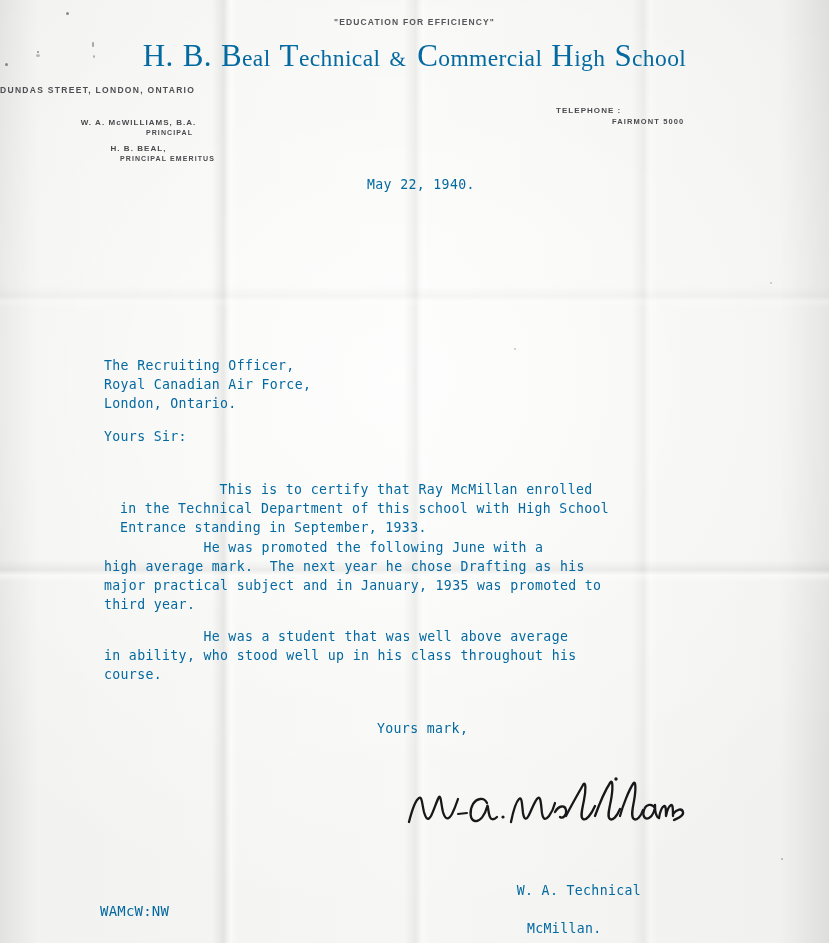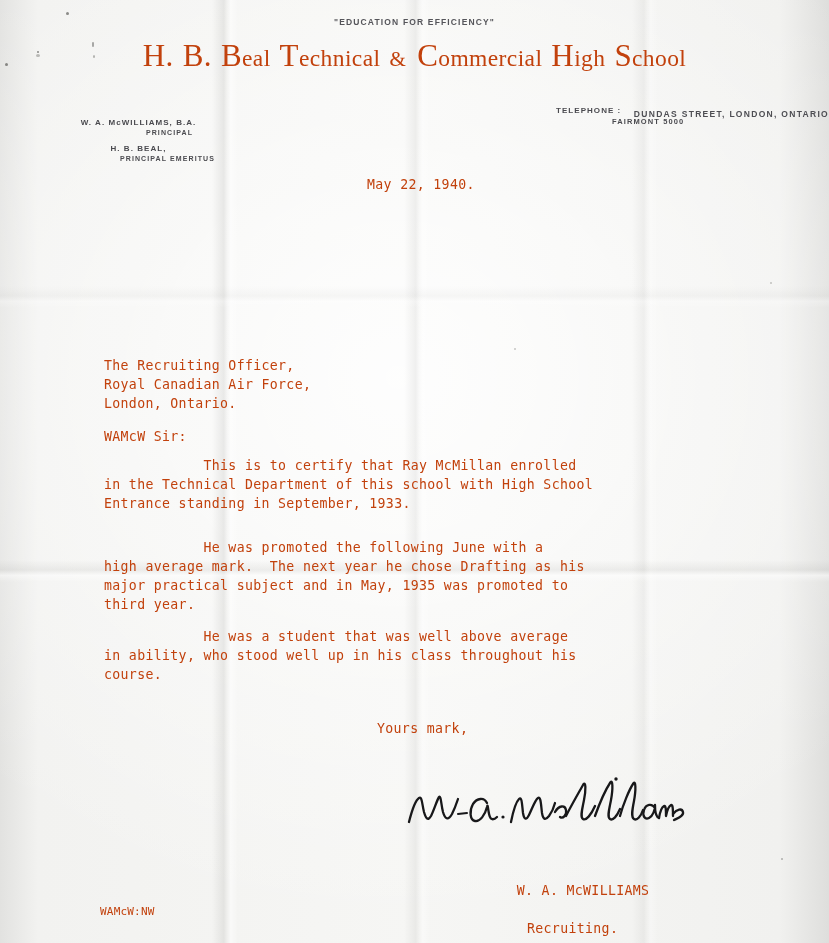--- a/index.html
+++ b/index.html
@@ -69,21 +69,21 @@
     letter-spacing: 1.15px;
     color: #55555a;
     font-weight: 600;
   }
   .school-name {
     position: absolute;
     top: 40px;
     left: 0; right: 0;
     text-align: center;
     white-space: nowrap;
-    color: #c2410c;
+    color: #0369a1;
   }
   .school-name .w {
     display: inline-block;
     font-size: 23.5px;
     line-height: 1;
     letter-spacing: 0.4px;
     margin-right: 9px;
   }
   .school-name .w:last-child { margin-right: 0; }
   .school-name .cap {
@@ -91,27 +91,26 @@
     line-height: 1;
   }
   .school-name .amp {
     font-size: 21px;
     margin-right: 11px;
   }
   .address-line {
     position: absolute;
     top: 85px;
     left: 0; right: 0;
-    text-align: right;
+    text-align: left;
     font-family: "Liberation Sans", sans-serif;
     font-size: 8.5px;
     letter-spacing: 1.3px;
     color: #4e4e53;
     font-weight: 600;
-    margin-top: 24px;
   }
 
   
   .officers {
     position: absolute;
     top: 118px;
     left: 62px;
     font-family: "Liberation Sans", sans-serif;
     font-size: 8px;
     letter-spacing: 1.05px;
@@ -148,21 +147,21 @@
     letter-spacing: 1.1px;
     margin-top: 3px;
   }
 
   
   .tw {
     font-family: "DejaVu Sans Mono", "Liberation Mono", monospace;
     font-size: 13.2px;
     letter-spacing: 0.35px;
     line-height: 19px;
-    color: #c2410c;
+    color: #0369a1;
     white-space: pre;
   }
   .date {
     position: absolute;
     top: 175px;
     left: 367px;
   }
   .addressee {
     position: absolute;
     top: 356px;
@@ -170,40 +169,40 @@
   }
   .salutation {
     position: absolute;
     top: 427px;
     left: 104px;
   }
   .para {
     position: absolute;
     left: 104px;
   }
-  .para.p1 { top: 456px; }
+  .para.p1 { top: 480px; margin-left: 16px; }
   .para.p2 { top: 538px; }
   .para.p3 { top: 627px; }
 
   .closing {
     position: absolute;
     top: 719px;
     left: 377px;
   }
   .signer {
     position: absolute;
     top: 862px;
     left: 467px;
   }
   .signer .role { display: block; padding-left: 60px; }
   .ref-initials {
     position: absolute;
     top: 902px;
     left: 100px;
-    font-size: 11px;
+    font-size: 14px;
     letter-spacing: 0.2px;
   }
 
   
   .signature {
     position: absolute;
     top: 772px;
     left: 403px;
     width: 285px;
     height: 62px;
@@ -253,28 +252,28 @@
       <span>TELEPHONE :</span>
       <span class="sub">FAIRMONT 5000</span>
     </div>
 
     <div class="tw date">May 22, 1940.</div>
 
     <div class="tw addressee">The Recruiting Officer,
 Royal Canadian Air Force,
 London, Ontario.</div>
 
-    <div class="tw salutation">WAMcW Sir:</div>
+    <div class="tw salutation">Yours Sir:</div>
 
     <div class="tw para p1">            This is to certify that Ray McMillan enrolled
 in the Technical Department of this school with High School
 Entrance standing in September, 1933.</div>
     <div class="tw para p2">            He was promoted the following June with a
 high average mark.  The next year he chose Drafting as his
-major practical subject and in May, 1935 was promoted to
+major practical subject and in January, 1935 was promoted to
 third year.</div>
     <div class="tw para p3">            He was a student that was well above average
 in ability, who stood well up in his class throughout his
 course.</div>
 
     <div class="tw closing">Yours mark,</div>
 
     <div class="signature" title="W. A. McWilliams">
       <svg viewBox="0 0 285 62" xmlns="http://www.w3.org/2000/svg" aria-label="signature">
         <g fill="none" stroke="#18181a" stroke-width="2.3" stroke-linecap="round" stroke-linejoin="round">
@@ -300,20 +299,20 @@
           <path d="M256 46 C257 40, 259 35, 261 34 C263 33, 263 39, 263 44 C264 39, 266 34, 268 33 C270 32, 270 39, 270 44"></path>
 
           <path d="M270 42 C274 37, 279 36, 280 40 C281 44, 275 46, 271 48"></path>
 
           <circle cx="213" cy="7" r="1.7" fill="#18181a" stroke="none"></circle>
         </g>
       </svg>
     </div>
 
     <div class="tw signer">
-      <span>W. A. McWILLIAMS</span>
-      <span class="role">Recruiting.</span>
+      <span>W. A. Technical</span>
+      <span class="role">McMillan.</span>
     </div>
 
     <div class="tw ref-initials">WAMcW:NW</div>
 
   </div>
 </div>
 
 </body></html>

